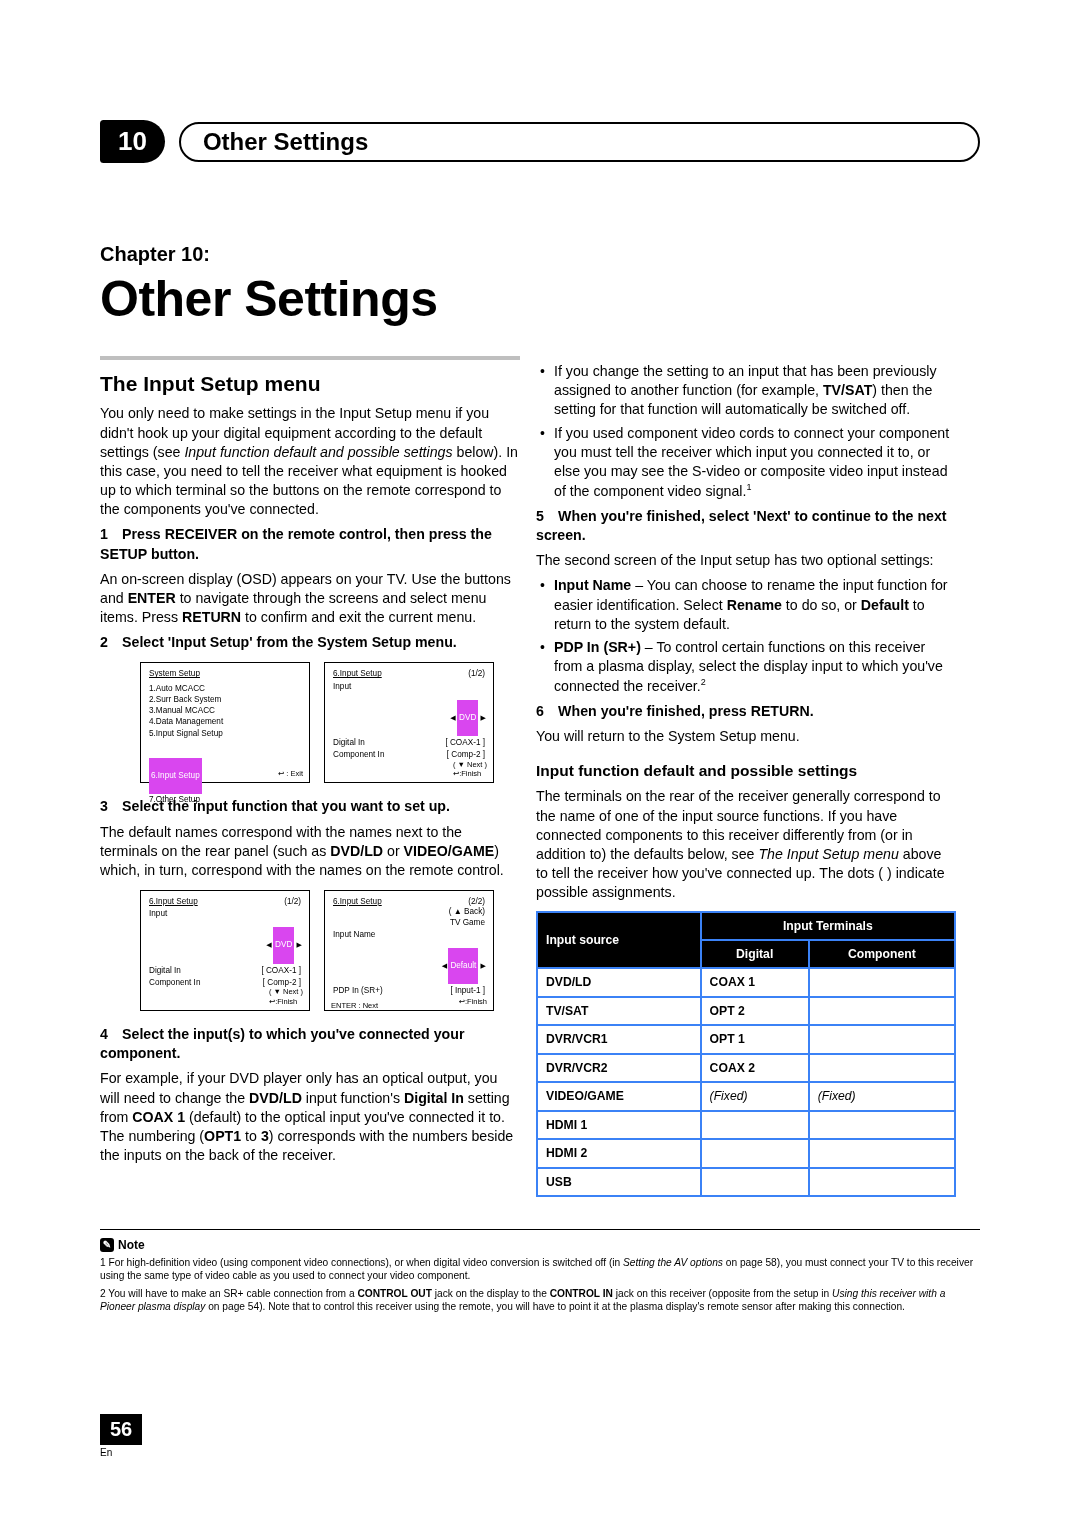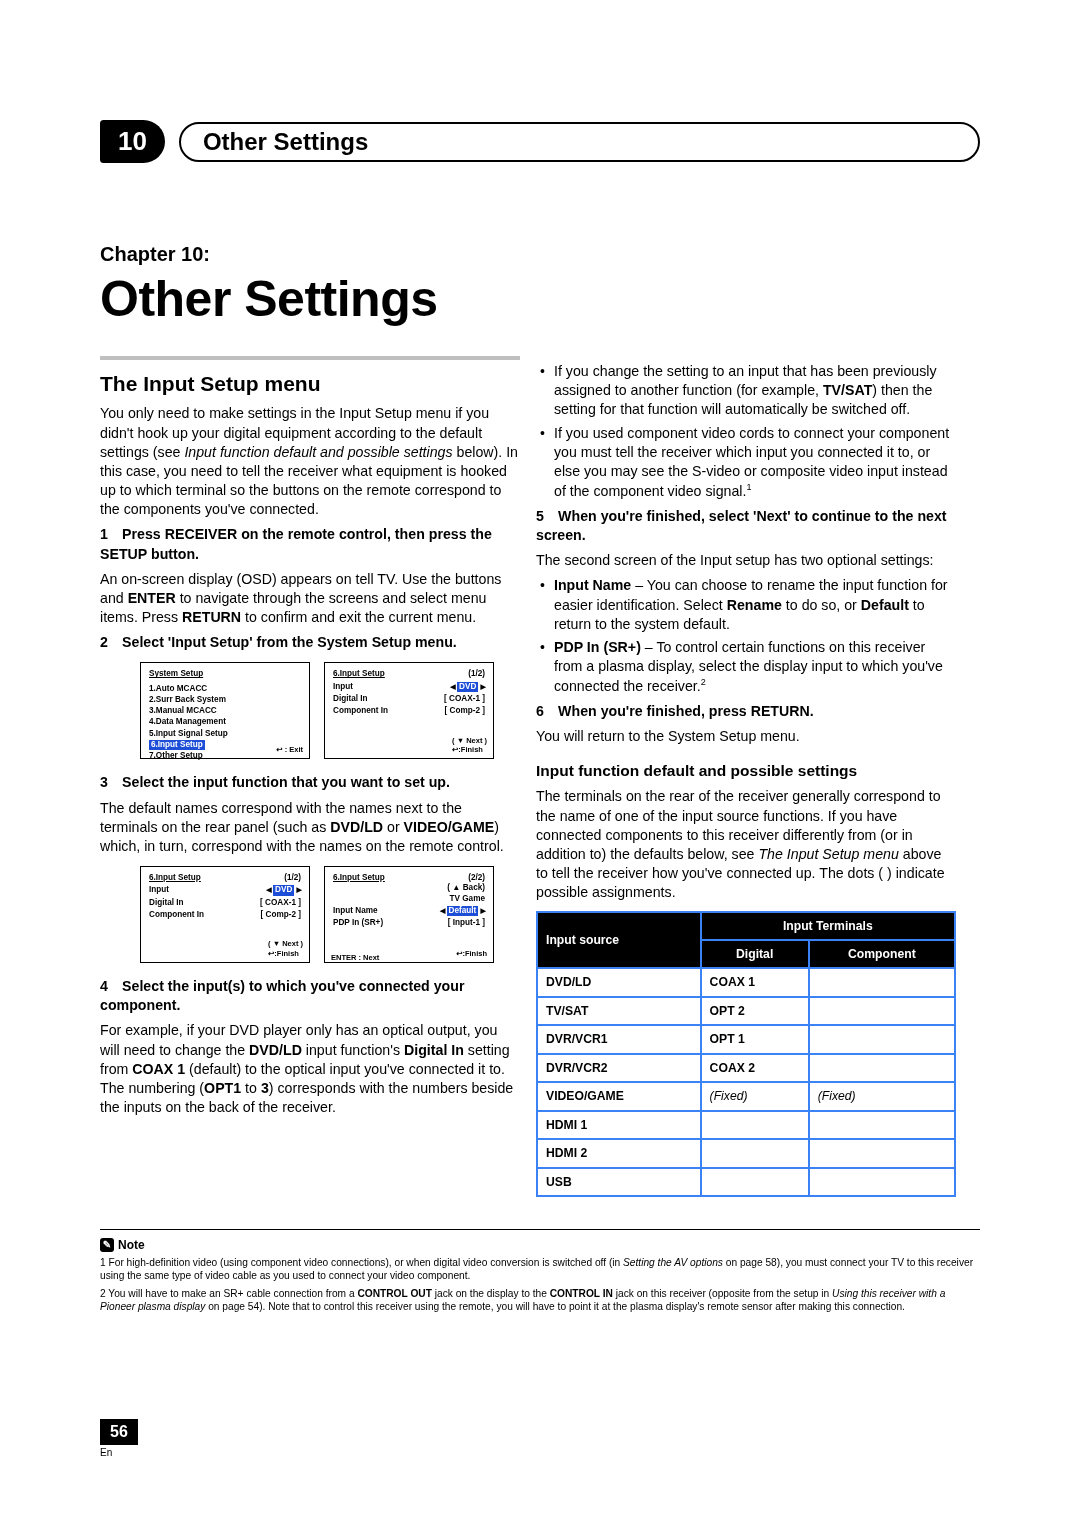--- a/index.html
+++ b/index.html
@@ -40,48 +40,48 @@
   p { margin: 6px 0; font-size: 14.2px; }
   em, .it { font-style: italic; }
   strong, .b { font-weight: 700; }
   ul.bulleted { margin: 6px 0; padding-left: 0; list-style: none;}
   ul.bulleted > li { margin: 4px 0; padding-left: 18px; position: relative; }
   ul.bulleted > li::before { content: "•"; position:absolute; left:4px; top:0; font-size:14px;}
   .sup { font-size: 9px; vertical-align: super; }
   
   .osd-row { display:flex; gap:14px; margin: 10px 0 14px 40px; }
   .osd {
-    width: 170px; height: 97px; border: 1.5px solid #000;
+    width: 170px; height: 121px; border: 1.5px solid #000;
     padding: 6px 8px; font-family: "Helvetica Neue", Arial, sans-serif;
     font-size: 8.2px; line-height: 1.25; position: relative;
-    font-weight: 700;
+    font-weight: 400;
   }
   .osd .title { text-decoration: underline; margin-bottom: 4px;}
   .osd .count { float:right; text-decoration: none;}
   .osd .list div { margin: 1px 0; }
-  .osd .hl { background:#1d4ed8; color:#fff; padding: 0 2px; display:inline-block;}
+  .osd .hl { background:#d946ef; color:#fff; padding: 13px 2px; display:inline-block;margin-top:18px;}
   .osd .pairrow { display:flex; justify-content:space-between; margin:2px 0;}
   .osd .foot { position:absolute; bottom:4px; right:6px; font-size:7.5px;}
   .osd .foot-l { position:absolute; bottom:0; left:6px; font-size:7.5px;}
   .osd .tri { font-size:7px; letter-spacing: -1px;}
   
   table.input-table { border-collapse: collapse; width: 100%; margin: 8px 0 12px 0; font-size: 12.2px;}
   table.input-table th, table.input-table td { border: 2px solid #3b82f6; padding: 5px 8px; }
   table.input-table thead th { background:#000; color:#fff; font-weight:700; text-align:center;}
   table.input-table thead th.src { text-align:left; }
   table.input-table td.lbl { font-weight:700;}
   table.input-table td.it { font-style: italic;}
   
   .note-rule { border-top: 1px solid #000; margin: 20px 0 4px 0;}
   .note-tag { display:inline-flex; align-items:center; gap:4px; font-weight:700; font-size:12px;}
   .note-icon { display:inline-block; width:14px; height:14px; background:#000; color:#fff; border-radius:3px; text-align:center; font-size:10px; line-height:14px;}
   .fn { font-size: 10.2px; line-height:1.3; margin: 4px 0;}
   .fn .b { font-weight:700;}
   .page-num-box { position:absolute; left:100px; bottom:70px; }
-  .page-num { background:#000; color:#fff; font-weight:700; padding:4px 10px; font-size:16px;}
+  .page-num { background:#000; color:#fff; font-weight:700; padding:4px 10px; font-size:20px;}
   .en { font-size:10px; margin-top:2px;}
 </style>
 </head>
 <body>
 
 <div class="page">
   <div class="top-row">
     <div class="chip">10</div>
     <div class="tab-title"><span class="tab-title-inner">Other Settings</span></div>
   </div>
@@ -93,21 +93,21 @@
 
     <div class="col">
       <div class="grey-rule"></div>
       <div class="h2">The Input Setup menu</div>
       <p>
         <span>You only need to make settings in the Input Setup menu if you didn't hook up your digital equipment according to the default settings (see </span><span class="it">Input function default and possible settings</span><span> below). In this case, you need to tell the receiver what equipment is hooked up to which terminal so the buttons on the remote correspond to the components you've connected.</span>
       </p>
 
       <p class="b">1 Press RECEIVER on the remote control, then press the SETUP button.</p>
       <p>
-        <span>An on-screen display (OSD) appears on tell TV. Use the </span><span> buttons and </span><span class="b">ENTER</span><span> to navigate through the screens and select menu items. Press </span><span class="b">RETURN</span><span> to confirm and exit the current menu.</span>
+        <span>An on-screen display (OSD) appears on your TV. Use the </span><span> buttons and </span><span class="b">ENTER</span><span> to navigate through the screens and select menu items. Press </span><span class="b">RETURN</span><span> to confirm and exit the current menu.</span>
       </p>
 
       <p class="b">2 Select 'Input Setup' from the System Setup menu.</p>
 
       <div class="osd-row">
         <div class="osd">
           <div class="title">System  Setup</div>
           <div class="list">
             <div>1.Auto  MCACC</div>
             <div>2.Surr  Back  System</div>

